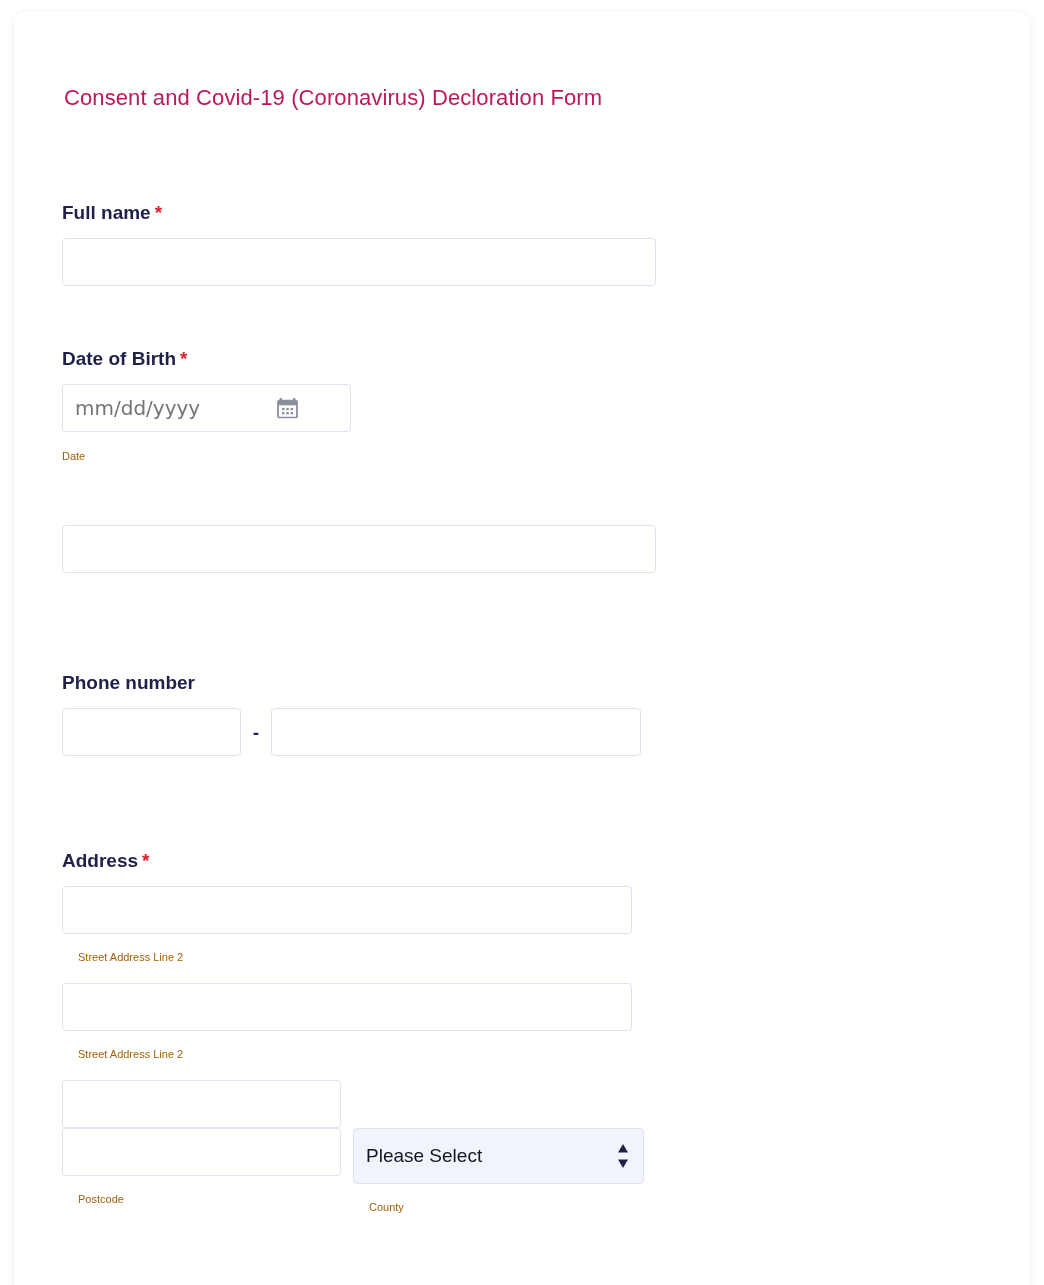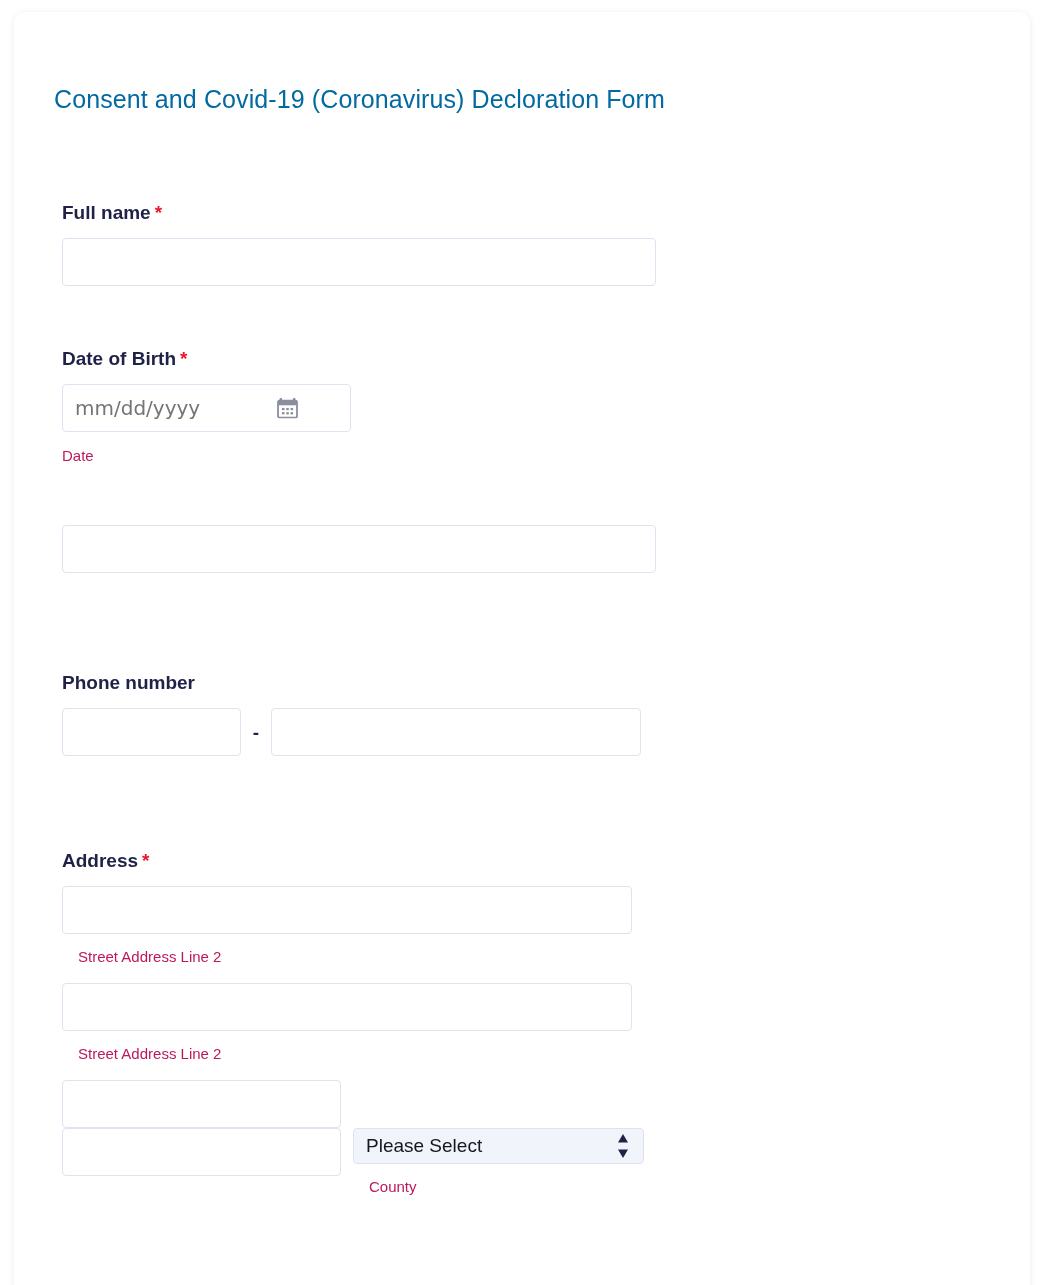--- a/index.html
+++ b/index.html
@@ -24,25 +24,25 @@
     min-height: 1300px;
     background: #ffffff;
     border-radius: 12px;
     box-shadow: 0 1px 6px rgba(56, 60, 120, 0.10);
     box-sizing: border-box;
     padding: 0;
   }
 
   .form-title {
     position: absolute;
-    left: 40px;
+    left: 50px;
     top: 73px;
-    font-size: 25px;
+    font-size: 22px;
     font-weight: 400;
-    color: #0369a1;
+    color: #be185d;
     letter-spacing: 0.1px;
     white-space: nowrap;
   }
 
   .field-block {
     position: absolute;
     left: 48px;
   }
 
   .field-label {
@@ -53,23 +53,23 @@
     white-space: nowrap;
   }
   .req-star {
     color: #e8192c;
     font-weight: 700;
     font-size: 19px;
     margin-left: 4px;
   }
 
   .sublabel {
-    font-size: 15px;
+    font-size: 11px;
     font-weight: 400;
-    color: #be185d;
+    color: #a16207;
     line-height: 20px;
     white-space: nowrap;
   }
 
   .txt-input {
     display: block;
     box-sizing: border-box;
     height: 48px;
     background: #ffffff;
     border: 1px solid #dfe3ef;
@@ -159,21 +159,21 @@
     display: flex;
     align-items: flex-start;
   }
   .addr-col-left { width: 291px; }
   .addr-col-right { width: 291px; }
   .addr-bottom-row .sublabel { margin: 13px 0 0 0; }
 
   .county-select {
     box-sizing: border-box;
     width: 291px;
-    height: 36px;
+    height: 56px;
     background: #f1f4fa;
     border: 1px solid #dde2ee;
     border-radius: 4px;
     font-family: "Liberation Sans", sans-serif;
     font-size: 19px;
     color: #15161f;
     padding: 0 40px 0 12px;
     position: relative;
     display: flex;
     align-items: center;
@@ -256,20 +256,21 @@
       <div class="sublabel">Street Address Line 2</div>
     </div>
 
     <div class="addr-line">
       <input class="txt-input" id="inp-city" type="text" placeholder="" style="">
     </div>
 
     <div class="addr-bottom-row">
       <div class="addr-col-left">
         <input class="txt-input" id="inp-postcode" type="text" placeholder="" style="">
+        <div class="sublabel">Postcode</div>
       </div>
       <div class="addr-col-right">
         <div class="county-select">
           <span>Please Select</span>
           <span class="select-arrows">
             <svg viewBox="0 0 12 26" width="12" height="26" xmlns="http://www.w3.org/2000/svg">
               <polygon points="6,1 11,9.5 1,9.5" fill="#1f2147"></polygon>
               <polygon points="6,25 11,16.5 1,16.5" fill="#1f2147"></polygon>
             </svg>
           </span>

